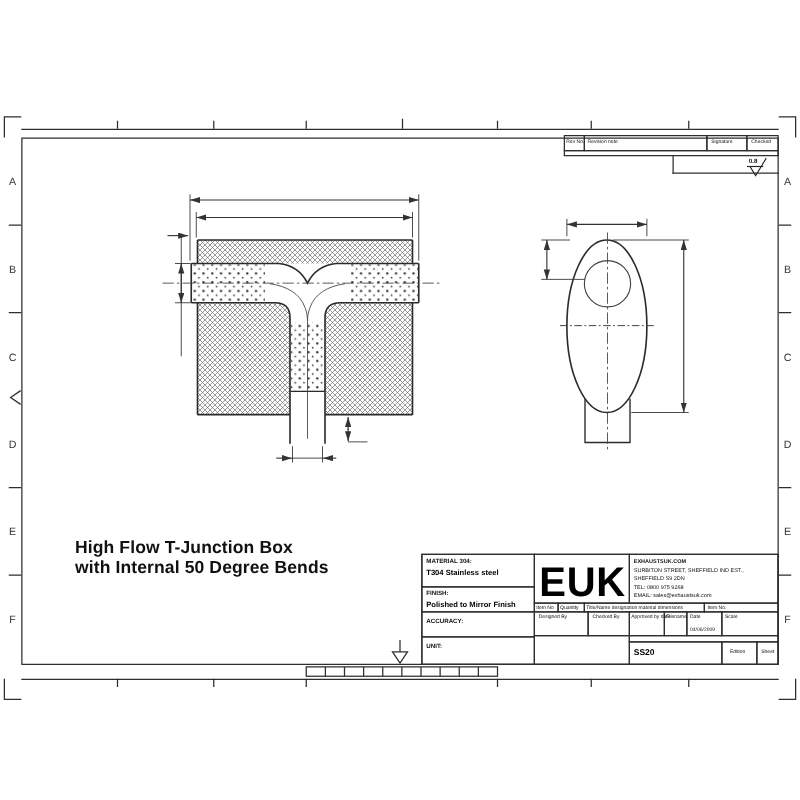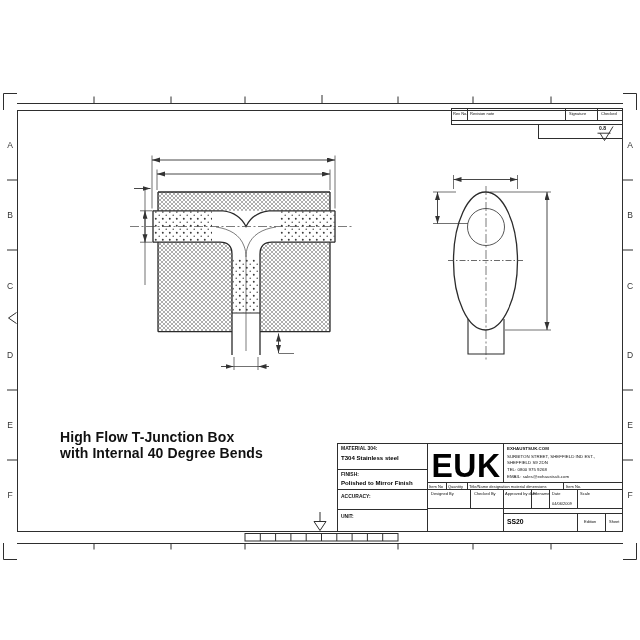--- a/index.html
+++ b/index.html
@@ -161,21 +161,21 @@
   <div class="micro" style="left:452.5px; top:111px;">Rev No.</div>
   <div class="micro" style="left:469.5px; top:111px;">Revision note</div>
   <div class="micro" style="left:568.5px; top:111px;">Signature</div>
   <div class="micro" style="left:600.5px; top:111px;">Checked</div>
 
   <div style="position:absolute; left:538px; top:124px; width:85px; height:15px; border-left:1px solid #2e2e2e; border-bottom:1px solid #2e2e2e;"></div>
   <div class="roughval">0.8</div>
 
   <div class="dtitle">
     <div>High Flow T-Junction Box</div>
-    <div>with Internal 40 Degree Bends</div>
+    <div>with Internal 50 Degree Bends</div>
   </div>
 
   <div class="cell" style="left:337px; top:443px; width:286px; height:89px;"></div>
 
   <div class="cell" style="left:337px; top:443px; width:91px; height:27px;"></div>
   <div class="lab" style="left:341px; top:446px;">MATERIAL 304:</div>
   <div class="val" style="left:341px; top:455px;">T304 Stainless steel</div>
 
   <div class="cell" style="left:337px; top:469px; width:91px; height:21px;"></div>
   <div class="lab" style="left:341px; top:471.5px;">FINISH:</div>

